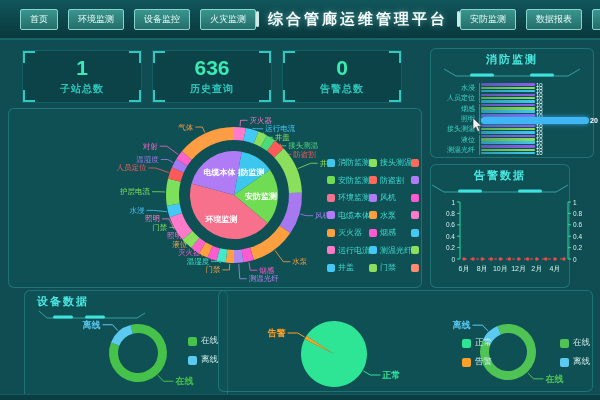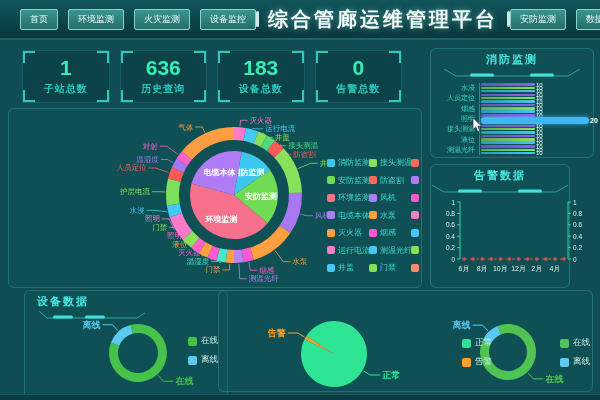--- a/index.html
+++ b/index.html
@@ -8,21 +8,21 @@
 svg text{font-family:"Liberation Sans",sans-serif}
 
 
 #topbar{position:absolute;left:0;top:0;width:600px;height:40px;display:flex;align-items:center;padding:0 20px;
  background:linear-gradient(180deg,#11565b 0%,#0b4247 65%,#09393d 100%);border-bottom:2px solid #17646a;z-index:5}
 .nav-group{display:flex;gap:10px}
 .nav-btn{font-family:inherit;font-size:9px;color:#eafcfa;padding:3px 9px;background:linear-gradient(180deg,#3a958f,#256e69);
  border:1px solid #86d6cf;border-radius:2px;cursor:pointer;white-space:nowrap}
 .title-wrap{flex:1;display:flex;justify-content:center;align-items:center;gap:9px}
 .t-sep{width:3px;height:16px;border-radius:2px;background:#cfe9e7}
-.main-title{font-size:20px;font-weight:bold;color:#f4fdfc;letter-spacing:3px;text-shadow:0 0 6px rgba(180,255,250,.45);white-space:nowrap}
+.main-title{font-size:15px;font-weight:bold;color:#f4fdfc;letter-spacing:3px;text-shadow:0 0 6px rgba(180,255,250,.45);white-space:nowrap}
 
 
 #stats{position:absolute;left:22px;top:50px;width:380px;height:53px;display:flex;gap:10px}
 .stat-card{flex:1;position:relative;display:flex;flex-direction:column;align-items:center;justify-content:center;
  border:1px solid rgba(47,201,194,.22);
  background:
   linear-gradient(#2fc9c2,#2fc9c2) left top/12px 2px no-repeat,
   linear-gradient(#2fc9c2,#2fc9c2) left top/2px 12px no-repeat,
   linear-gradient(#2fc9c2,#2fc9c2) right top/12px 2px no-repeat,
   linear-gradient(#2fc9c2,#2fc9c2) right top/2px 12px no-repeat,
@@ -79,22 +79,22 @@
 #bottom-bar{position:absolute;left:0;bottom:0;width:600px;height:6px;background:#093d41;border-top:1px solid #145a5f}
 #cursor{position:absolute;left:472px;top:118px;z-index:9}
 </style>
 </head>
 <body>
 
 <header id="topbar">
   <div class="nav-group" id="nav-left">
       <button class="nav-btn">首页</button>
       <button class="nav-btn">环境监测</button>
+      <button class="nav-btn">设备监控</button>
       <button class="nav-btn">火灾监测</button>
-      <button class="nav-btn">设备监控</button>
     </div>
   <div class="title-wrap">
     <span class="t-sep"></span>
     <span class="main-title">综合管廊运维管理平台</span>
     <span class="t-sep"></span>
   </div>
   <div class="nav-group" id="nav-right">
       <button class="nav-btn">安防监测</button>
       <button class="nav-btn">数据报表</button>
       <button class="nav-btn">历史查询</button>
@@ -102,24 +102,20 @@
 </header>
 
 <div id="stats">
   <div class="stat-card">
     <div class="stat-value">1</div>
     <div class="stat-label">子站总数</div>
   </div>
   <div class="stat-card">
     <div class="stat-value">636</div>
     <div class="stat-label">历史查询</div>
-  </div>
-  <div class="stat-card">
-    <div class="stat-value">183</div>
-    <div class="stat-label">设备总数</div>
   </div>
   <div class="stat-card">
     <div class="stat-value">0</div>
     <div class="stat-label">告警总数</div>
   </div>
 </div>
 
 <div class="panel" id="panel-center">
   <svg id="sunburst" width="414" height="180">
       <path d="M225 86L232.64051981734494 42.668458867462846A44 44 0 0 1 261.04268994871563 60.76263680055398Z" fill="#3ec7ee"></path>

